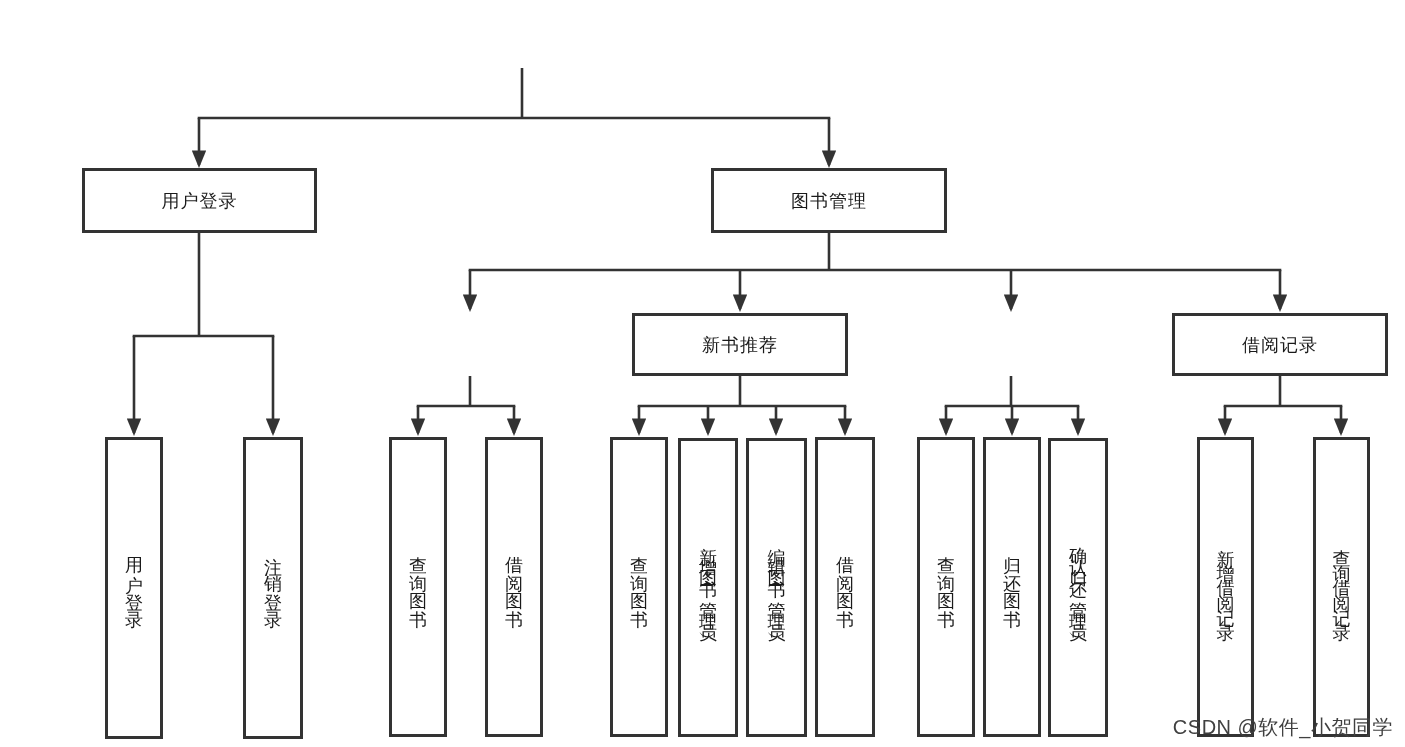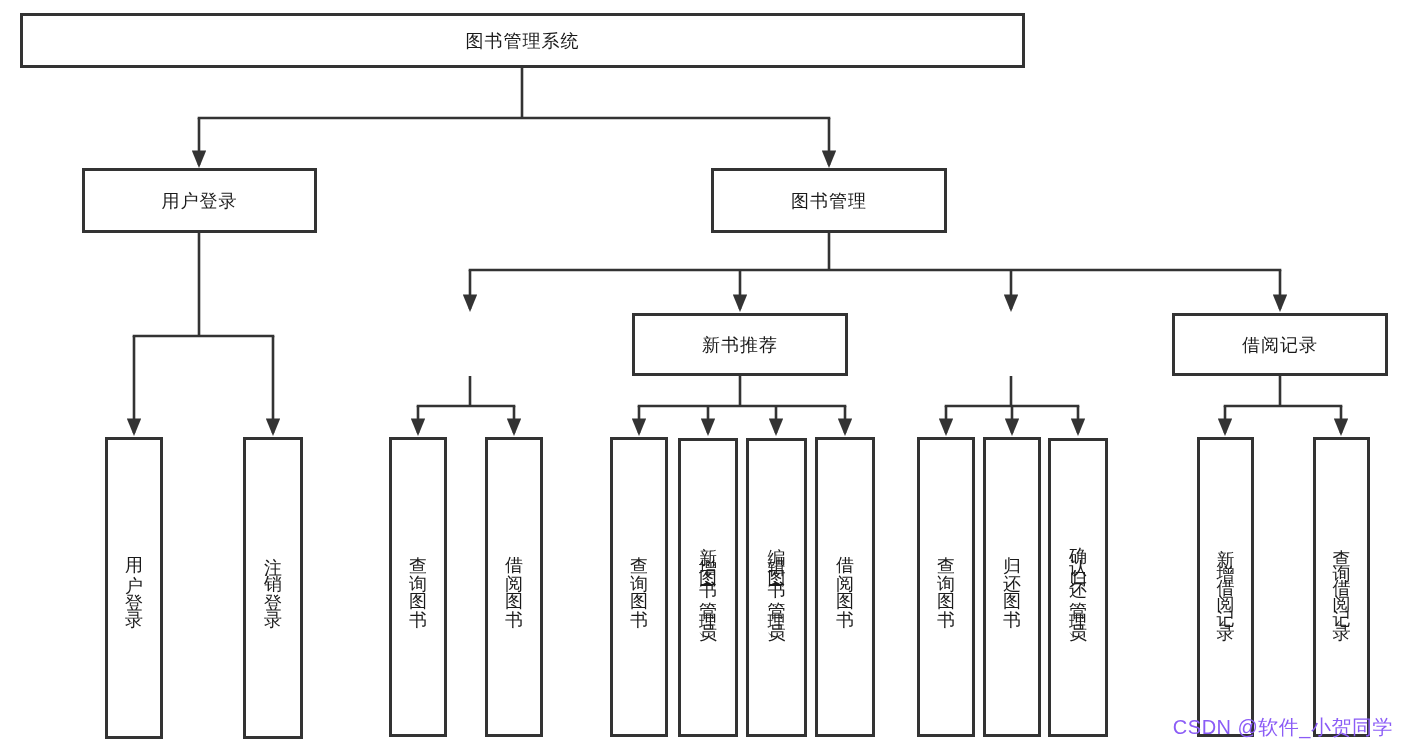--- a/index.html
+++ b/index.html
@@ -16,21 +16,21 @@
   }
   .hlbl{font-size:18px;letter-spacing:1px;white-space:nowrap;}
   .v{
     writing-mode:vertical-rl;text-orientation:mixed;font-size:18px;line-height:1;
     white-space:nowrap;
   }
   .ls18{letter-spacing:18px;transform:translateY(-9px);}
   .ls16{letter-spacing:15px;transform:translateY(-7px);}
   .ls12{letter-spacing:11px;transform:translateY(-5px);}
   .watermark{
-    position:absolute;z-index:2;right:12px;top:714px;font-size:20px;color:#8b5cf6;
+    position:absolute;z-index:2;right:12px;top:714px;font-size:20px;color:#404040;
     letter-spacing:0.5px;white-space:nowrap;text-align:center;
   }
 </style>
 </head>
 <body>
 
 <div class="canvas">
 
   <svg class="connectors" width="1405" height="747" viewBox="0 0 1405 747">
     <defs>
@@ -73,23 +73,20 @@
     <path class="ln" d="M946,406 V433" marker-end="url(#arrowhead)"></path>
     <path class="ln" d="M1012,406 V433" marker-end="url(#arrowhead)"></path>
     <path class="ln" d="M1078,406 V433" marker-end="url(#arrowhead)"></path>
 
     <path class="ln" d="M1280,376 V406"></path>
     <path class="ln" d="M1223.7,406 H1342.3"></path>
     <path class="ln" d="M1225,406 V433" marker-end="url(#arrowhead)"></path>
     <path class="ln" d="M1341,406 V433" marker-end="url(#arrowhead)"></path>
   </svg>
 
-  <div class="box" style="left:20px;top:13px;width:1005px;height:55px">
-    <span class="hlbl">图书管理系统</span>
-  </div>
 
   <div class="box" style="left:82px;top:168px;width:235px;height:65px">
     <span class="hlbl">用户登录</span>
   </div>
   <div class="box" style="left:711px;top:168px;width:236px;height:65px">
     <span class="hlbl">图书管理</span>
   </div>
 
   <div class="box" style="left:632px;top:313px;width:216px;height:63px">
     <span class="hlbl">新书推荐</span>

